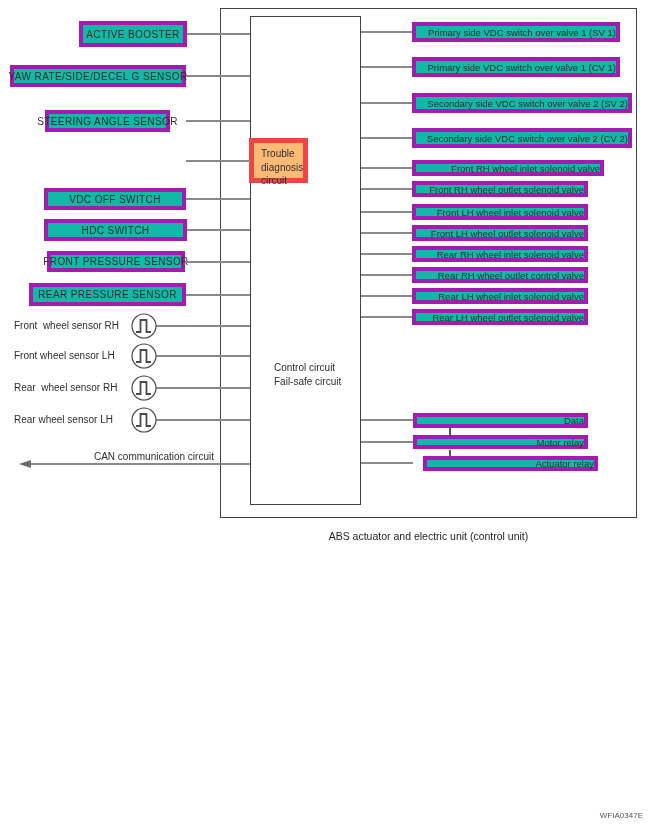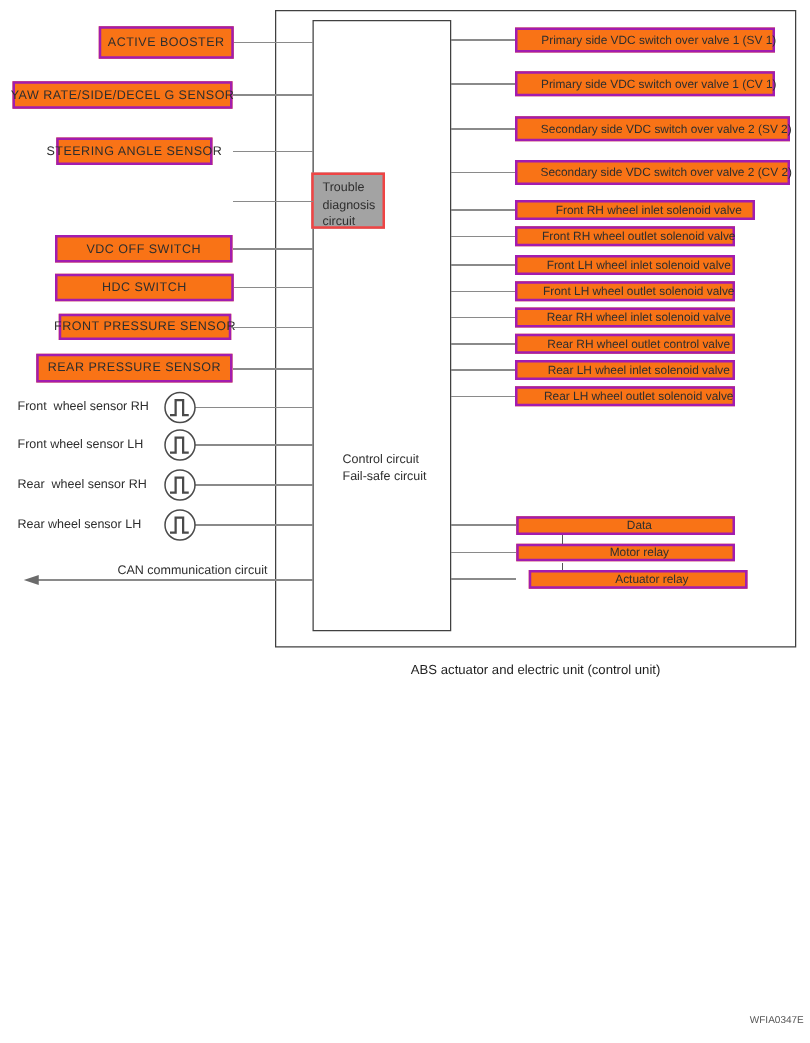--- a/index.html
+++ b/index.html
@@ -2,33 +2,33 @@
 <html><head>
 <meta charset="utf-8">
 <style>
   html,body{margin:0;padding:0;background:#fff;}
   .canvas{
     position:relative;width:648px;height:834px;background:#ffffff;
     font-family:"Liberation Sans","DejaVu Sans",sans-serif;color:#2e2e2e;
     overflow:hidden;
   }
   .box{
-    position:absolute;border:2px solid #a21caf;background:#f97316;
+    position:absolute;border:4px solid #a21caf;background:#14b8a6;
     display:flex;align-items:center;justify-content:center;
     box-sizing:border-box;white-space:nowrap;
   }
   .outline{position:absolute;border:1px solid #404040;background:transparent;box-sizing:border-box;}
   .lbox{font-size:10px;letter-spacing:0.4px;}
   .lbox.mixed{font-size:9.7px;letter-spacing:0;}
-  .rbox{justify-content:center;padding-left:22px;font-size:9.5px;}
+  .rbox{justify-content:flex-end;padding-left:22px;font-size:9.5px;}
   .freetext{position:absolute;font-size:10px;line-height:14px;}
   .prelines{white-space:pre-line;}
   .pre{white-space:pre;}
   .troublebox{
-    position:absolute;border:2px solid #ef4444;background:#a3a3a3;box-sizing:border-box;
+    position:absolute;border:5px solid #ef4444;background:#fdba74;box-sizing:border-box;
     font-size:10px;line-height:13.5px;padding:4px 2px 0 7px;
   }
   .caption{position:absolute;text-align:center;font-size:10.5px;color:#1f1f1f;}
   .figcode{position:absolute;font-size:8px;color:#555;}
   svg.wires{position:absolute;left:0;top:0;pointer-events:none;}
 </style>
 </head>
 <body>
 
 <div class="canvas">

